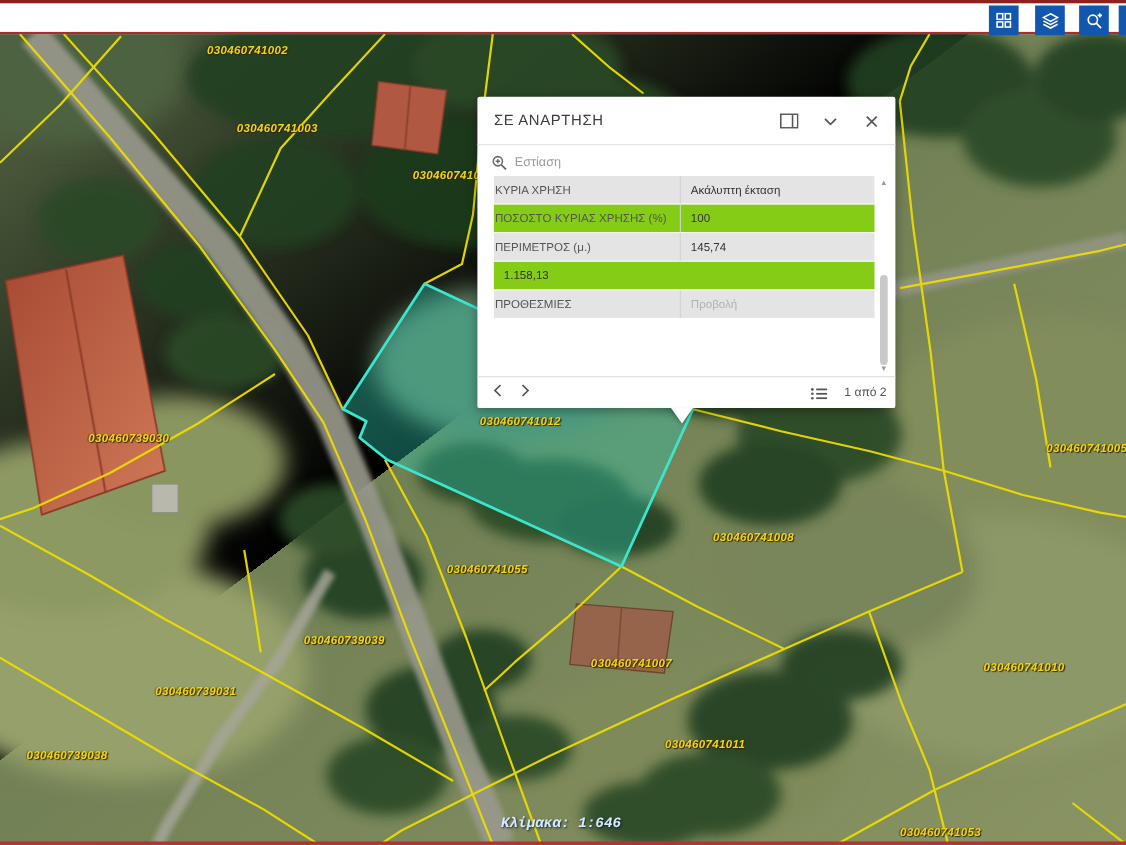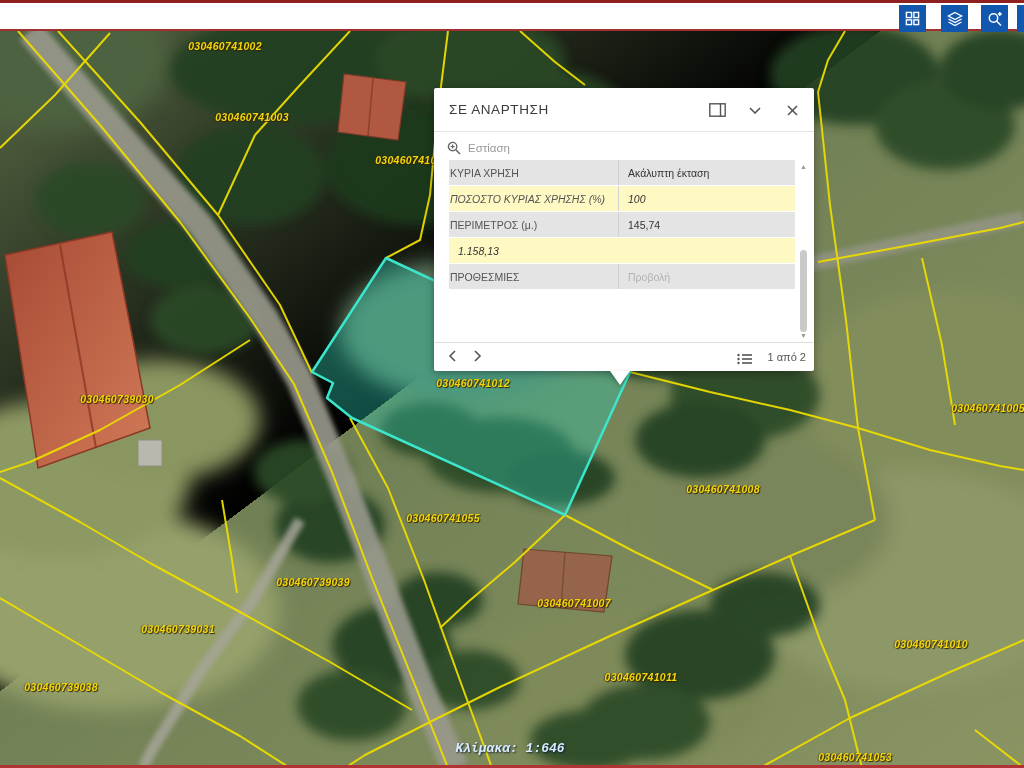--- a/index.html
+++ b/index.html
@@ -32,21 +32,21 @@
     filter:drop-shadow(0 2px 2px rgba(0,0,0,.25));}
   .pp-header{position:absolute;left:0;top:0;width:100%;height:44px;border-bottom:1px solid #e4e4e4;}
   .pp-title{position:absolute;left:15px;top:14px;font-size:13.5px;font-weight:normal;color:#3c3c3c;letter-spacing:.6px;text-align:right;}
   .pp-hicon{position:absolute;top:12px;width:20px;height:20px;background:none;border:none;padding:0;
     display:flex;align-items:center;justify-content:center;cursor:pointer;color:#555;}
   .pp-zoomrow{position:absolute;left:13px;top:50px;height:20px;display:flex;align-items:center;gap:7px;cursor:pointer;}
   .pp-zoomrow .zlabel{font-size:11.5px;color:#9a9a9a;}
   .pp-table{position:absolute;left:15px;top:72px;width:346px;}
   .pp-row{display:flex;height:25px;margin-bottom:1px;align-items:center;}
   .pp-row.odd{background:#e4e4e4;}
-  .pp-row.even{background:#fef9c3;font-style:italic;}
+  .pp-row.even{background:#84cc16;}
   .pp-cell-l{width:170px;padding-left:1px;font-size:10.5px;color:#555;border-right:1px solid #d2d2d2;
     height:100%;display:flex;align-items:center;}
   .pp-cell-v{flex:1;padding-left:9px;font-size:10.5px;color:#333;}
   .pp-cell-v.muted{color:#b2b2b2;cursor:pointer;}
   .pp-3d{position:absolute;left:15px;top:210px;height:26px;display:flex;align-items:center;gap:10px;cursor:pointer;}
   .pp-3d .link3d{font-size:12px;font-weight:bold;color:#2a6fd4;}
   .earth-logo{width:22px;height:22px;border-radius:50%;
     background:radial-gradient(circle at 35% 30%, #eaf3ff 0%, #9ec4f0 28%, #4a8de0 60%, #2a62c0 100%);
     box-shadow:inset -2px -2px 3px rgba(20,60,140,.5);}
   .earth-text{font-size:12.5px;color:#4a7bc4;font-weight:bold;}
@@ -182,25 +182,25 @@
     </svg>
 
     <div id="labels">
       <div id="scale-label" style="left:510px;top:748px;">Κλίμακα: 1:646</div>
     <div class="parcel-label" style="left: 225px; top: 46px;">030460741002</div>
         <div class="parcel-label" style="left: 252px; top: 117px;">030460741003</div>
         <div class="parcel-label" style="left: 412px; top: 160px;">030460741000</div>
         <div class="parcel-label" style="left: 117px; top: 399px;">030460739030</div>
         <div class="parcel-label" style="left: 473px; top: 383px;">030460741012</div>
         <div class="parcel-label" style="left: 988px; top: 408px;">030460741005</div>
-        <div class="parcel-label" style="left: 723px; top: 489px;">030460741008</div>
+        <div class="parcel-label" style="left: 685px; top: 489px;">030460741008</div>
         <div class="parcel-label" style="left: 443px; top: 518px;">030460741055</div>
         <div class="parcel-label" style="left: 313px; top: 582px;">030460739039</div>
         <div class="parcel-label" style="left: 574px; top: 603px;">030460741007</div>
-        <div class="parcel-label" style="left: 931px; top: 644px;">030460741010</div>
+        <div class="parcel-label" style="left: 931px; top: 607px;">030460741010</div>
         <div class="parcel-label" style="left: 173px; top: 629px; padding-left: 10px;">030460739031</div>
         <div class="parcel-label" style="left: 641px; top: 677px;">030460741011</div>
         <div class="parcel-label" style="left: 61px; top: 687px;">030460739038</div>
         <div class="parcel-label" style="left: 855px; top: 757px;">030460741053</div>
       </div>
   </div>
 
   <div id="popup">
     <div class="pp-header">
       <div class="pp-title">ΣΕ ΑΝΑΡΤΗΣΗ</div>

